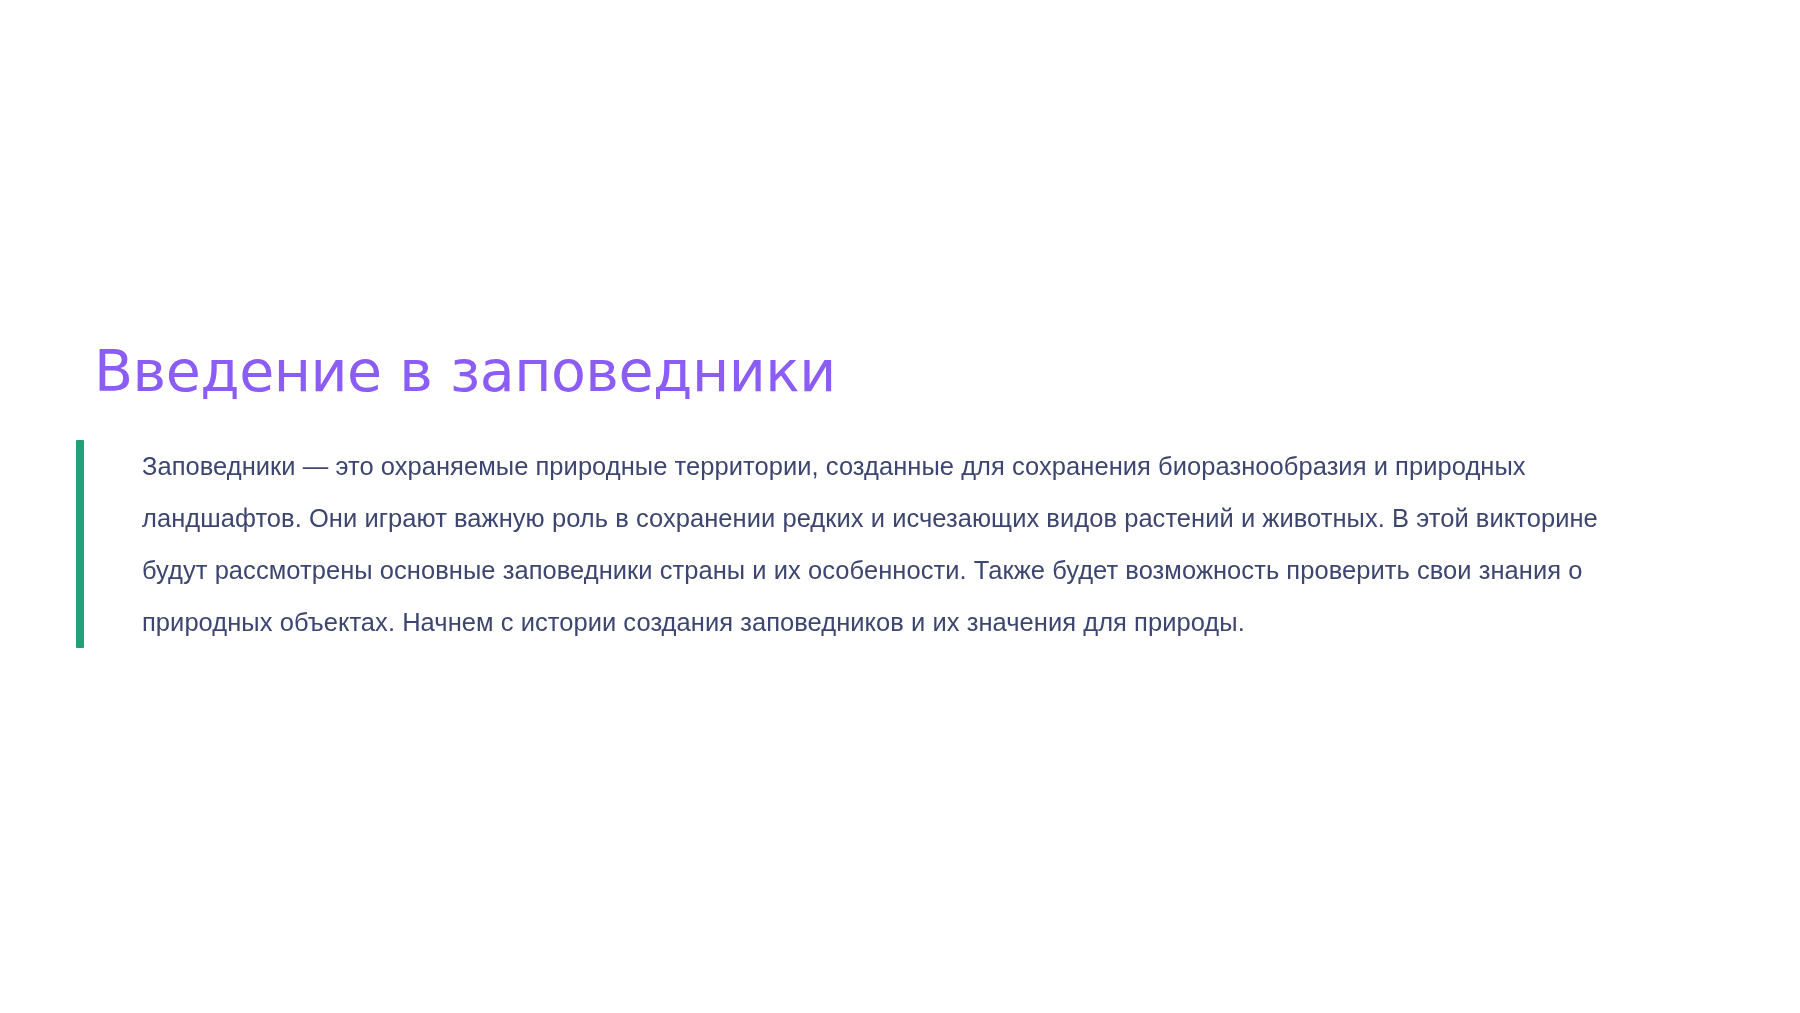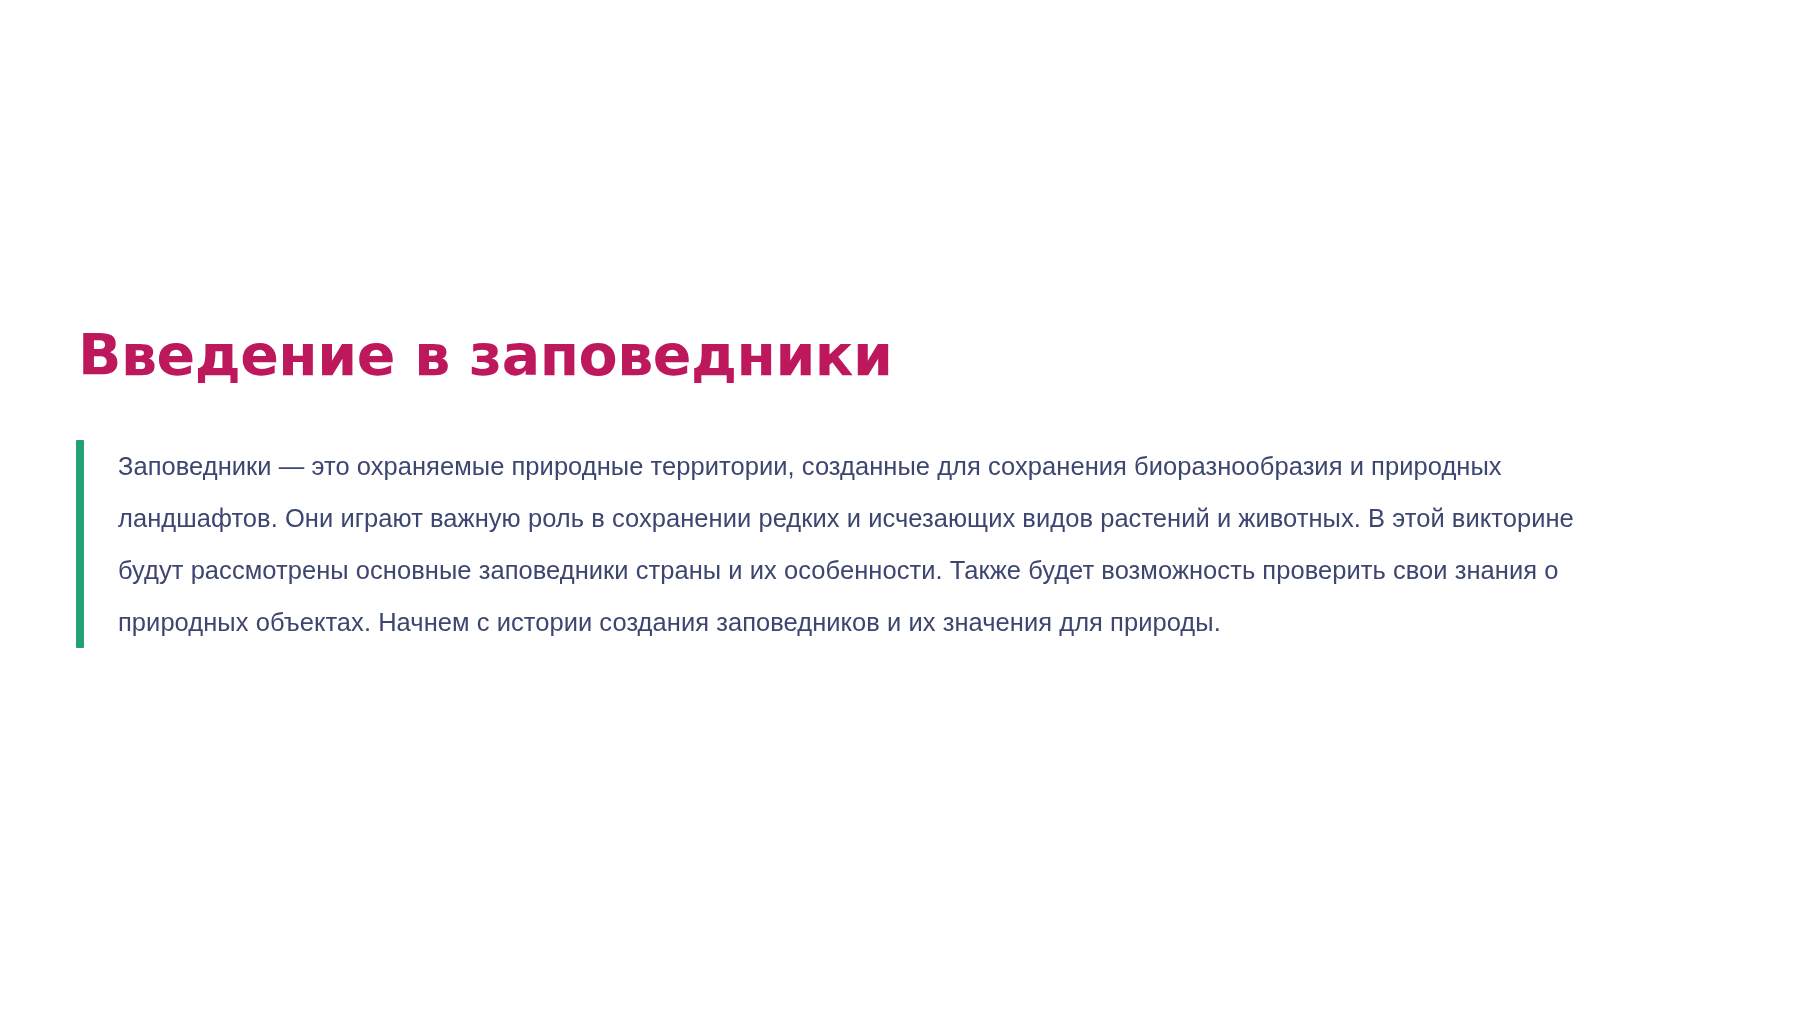--- a/index.html
+++ b/index.html
@@ -23,27 +23,27 @@
 
   
   #title-block {
     position: absolute;
     left: 78px;
     top: 322px;
     width: 1640px;
   }
 
   #page-title {
-    margin: 0;
+    margin: 16px;
     font-family: "DejaVu Sans", "Liberation Sans", sans-serif;
     font-size: 57px;
-    font-weight: 700;
+    font-weight: 400;
     line-height: 1.18;
     letter-spacing: -0.5px;
-    color: #be185d;
+    color: #8b5cf6;
     white-space: nowrap;
     -webkit-font-smoothing: antialiased;
   }
 
   
   #body-block {
     position: absolute;
     left: 76px;
     top: 440px;
     width: 1560px;
@@ -53,21 +53,21 @@
 
   #accent-bar {
     flex: 0 0 auto;
     width: 8px;
     background: #22a07a;
     border-radius: 1px;
   }
 
   #body-text-wrap {
     flex: 1 1 auto;
-    padding-left: 34px;
+    padding-left: 58px;
   }
 
   #body-paragraph {
     margin: 0;
     font-family: "Liberation Sans", sans-serif;
     font-size: 25.5px;
     font-weight: 400;
     line-height: 52px;
     color: #3d4670;
     text-align: left;

